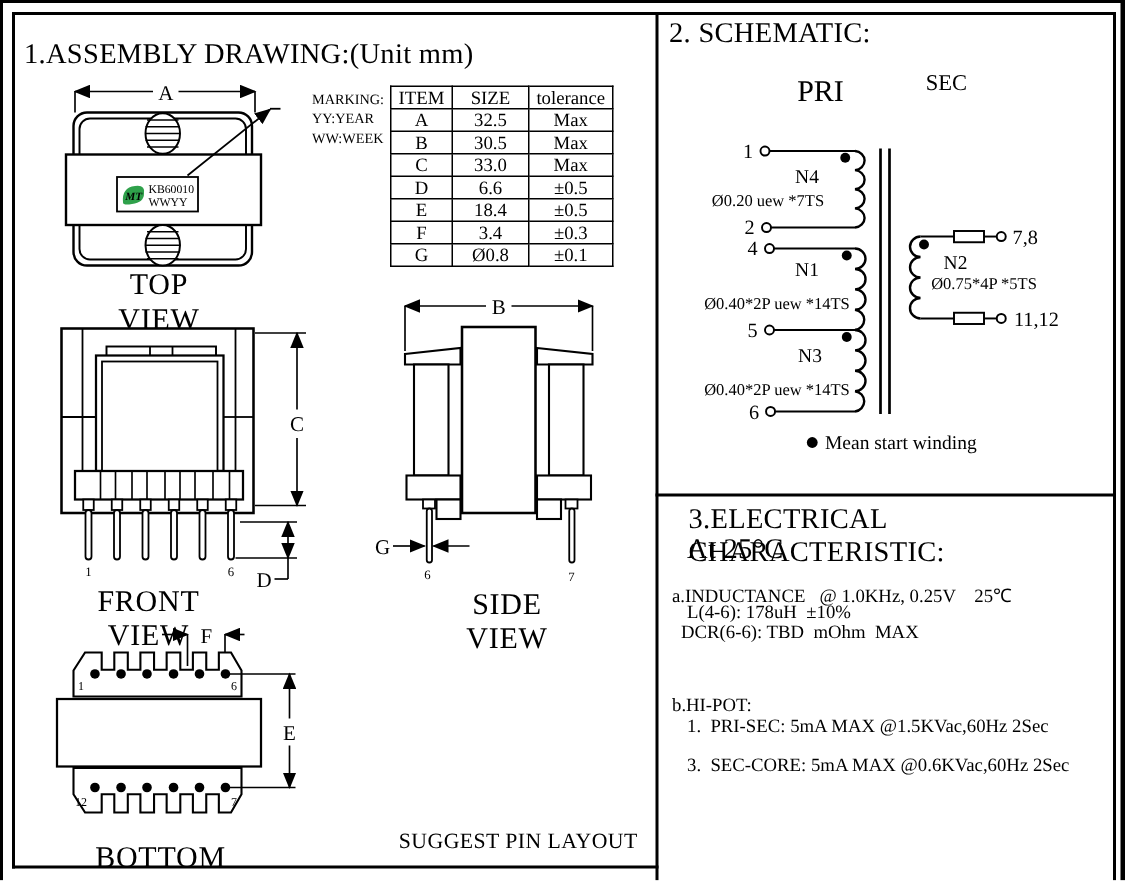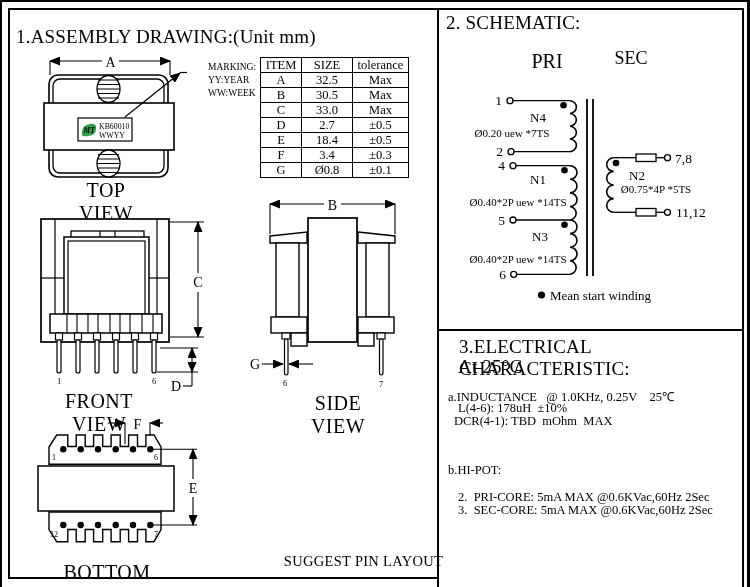--- a/index.html
+++ b/index.html
@@ -63,21 +63,21 @@
           <td>30.5</td>
           <td>Max</td>
         </tr>
     <tr>
           <td>C</td>
           <td>33.0</td>
           <td>Max</td>
         </tr>
     <tr>
           <td>D</td>
-          <td>2.7</td>
+          <td>6.6</td>
           <td>±0.5</td>
         </tr>
     <tr>
           <td>E</td>
           <td>18.4</td>
           <td>±0.5</td>
         </tr>
     <tr>
           <td>F</td>
           <td>3.4</td>
@@ -299,25 +299,25 @@
 
     <g stroke="#000" stroke-width="1.1">
       <line x1="121" y1="34.3" x2="167" y2="34.3"></line>
       <line x1="122" y1="110" x2="167" y2="110"></line>
       <line x1="163" y1="34.3" x2="163" y2="64" marker-start="url(#ah4)"></line>
       <line x1="163" y1="82" x2="163" y2="110" marker-end="url(#ah4)"></line>
     </g>
     <text x="163" y="78" font-size="14" text-anchor="middle">E</text>
   </svg>
   <div class="abs caption" style="left:52px;top:561px;width:110px;">BOTTOM VIEW</div>
-  <div class="abs" style="left:276px;top:553px;width:175px;text-align:center;font-size:14.5px;letter-spacing:.3px;">SUGGEST PIN LAYOUT</div>
+  <div class="abs" style="left:258px;top:553px;width:175px;text-align:center;font-size:14.5px;letter-spacing:.3px;">SUGGEST PIN LAYOUT</div>
 
   <div class="abs sectitle" style="left:446px;top:12px;">2. SCHEMATIC:</div>
   <div class="abs" style="left:522px;top:50px;width:50px;text-align:center;font-size:20px;">PRI</div>
-  <div class="abs" style="left:606px;top:48px;width:50px;text-align:center;font-size:18px;">SEC</div>
+  <div class="abs" style="left:606px;top:48px;width:50px;text-align:center;font-size:15px;">SEC</div>
 
   <svg class="abs" style="left:440px;top:85px;" width="300" height="225" viewBox="0 0 300 225">
 
     <g fill="#fff" stroke="#000" stroke-width="1.3">
       <circle cx="70" cy="15.7" r="3"></circle>
       <circle cx="71" cy="66.7" r="3"></circle>
       <circle cx="73" cy="80.7" r="3"></circle>
       <circle cx="73" cy="135" r="3"></circle>
       <circle cx="73.7" cy="189.3" r="3"></circle>
     </g>
@@ -376,19 +376,19 @@
 
     <circle cx="101.5" cy="210" r="3.6" fill="#000"></circle>
     <text x="110" y="214.5" font-size="13">Mean start winding</text>
   </svg>
 
   <div class="abs sectitle" style="left:459px;top:336px;">3.ELECTRICAL CHARACTERISTIC:</div>
   <div class="abs sectitle" style="left:458px;top:356px;">At 25°C</div>
 
   <div class="abs etext pre" style="left:448px;top:388px;">a.INDUCTANCE   @ 1.0KHz, 0.25V    25℃</div>
   <div class="abs etext pre" style="left:458px;top:401px;text-align:center;">L(4-6): 178uH  ±10%</div>
-  <div class="abs etext pre" style="left:454px;top:414px;">DCR(4-1): TBD  mOhm  MAX</div>
+  <div class="abs etext pre" style="left:454px;top:414px;">DCR(6-6): TBD  mOhm  MAX</div>
 
   <div class="abs etext pre" style="left:448px;top:463px;">b.HI-POT:</div>
-  <div class="abs etext pre" style="left:458px;top:490px;">2.  PRI-CORE: 5mA MAX @0.6KVac,60Hz 2Sec</div>
+  <div class="abs etext pre" style="left:458px;top:477px;">1.  PRI-SEC: 5mA MAX @1.5KVac,60Hz 2Sec</div>
   <div class="abs etext pre" style="left:458px;top:503px;">3.  SEC-CORE: 5mA MAX @0.6KVac,60Hz 2Sec</div>
 
 </div>
 
 </body></html>

